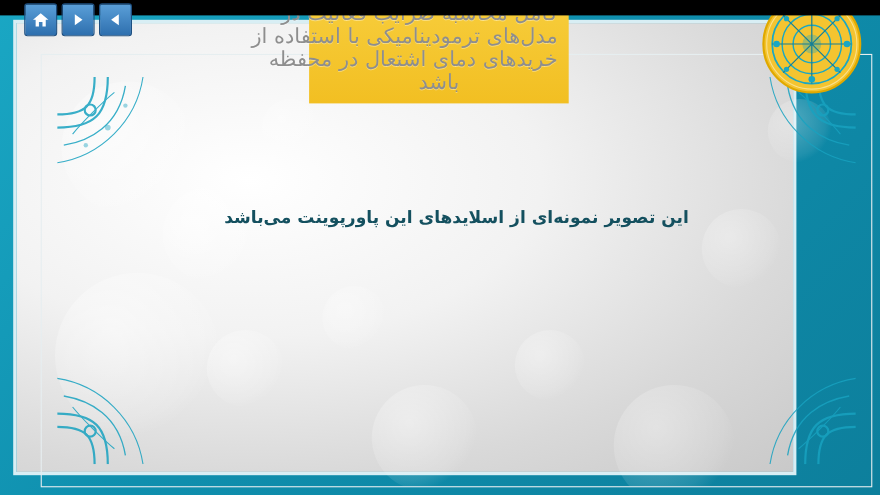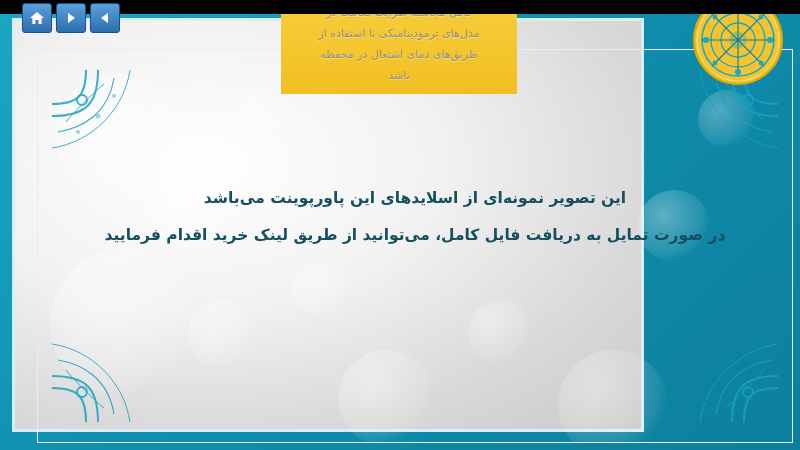--- a/index.html
+++ b/index.html
@@ -26,21 +26,21 @@
   .slide-outer {
     position: absolute;
     left: 0; top: 0;
     width: 800px; height: 450px;
     background: #15a0bd;
     background: linear-gradient(135deg,#1aa7c4 0%, #0f8fae 45%, #0d7f9c 100%);
   }
   .slide-border {
     position: absolute;
     left: 12px; top: 18px;
-    width: 632px; height: 414px;
+    width: 712px; height: 414px;
     border: 3px solid #d8eef4;
     box-sizing: border-box;
     background: radial-gradient(ellipse at 30% 35%, #ffffff 0%, #f2f2f2 38%, #d9d9d9 72%, #c9c9c9 100%);
     text-decoration: underline;
   }
   .slide-inner {
     position: absolute;
     left: 22px; top: 28px;
     width: 756px; height: 394px;
     box-sizing: border-box;
@@ -75,21 +75,21 @@
     width: 236px;
     padding: 2px 10px 8px 10px;
     box-sizing: border-box;
     background: #f4c430;
     background: linear-gradient(180deg,#f7cd3c 0%, #f2bf22 100%);
     text-align: center;
     z-index: 6;
   }
   .title-band .t-line {
     font-family: "DejaVu Sans", sans-serif;
-    font-size: 11px;
+    font-size: 19px;
     line-height: 21px;
     color: #8e8e8e;
     text-shadow: 0 1px 0 rgba(255,255,255,.35);
     white-space: nowrap;
     direction: rtl;
   }
 
   
   .medallion {
     position: absolute;
@@ -218,30 +218,29 @@
               <path d="M6 62 C30 58 56 44 62 8" stroke-width="1.2"></path>
               <circle cx="30" cy="30" r="5"></circle>
               <path d="M14 52 C22 42 42 22 52 14" stroke-width="1"></path>
               <path d="M0 78 C40 72 72 40 78 0" stroke-width="1"></path>
             </g>
           </svg>
         </div>
 
         <div class="body-text">
           <p>این تصویر نمونه‌ای از اسلایدهای این پاورپوینت می‌باشد</p>
-          <p>در صورت تمایل به دریافت فایل کامل، می‌توانید از طریق لینک خرید اقدام فرمایید</p>
         </div>
 
       </div>
     </div>
 
     <div class="title-band">
       <div class="t-line">کامل محاسبه ضرایب فعالیت در</div>
       <div class="t-line">مدل‌های ترمودینامیکی با استفاده از</div>
-      <div class="t-line">طریق‌های دمای اشتعال در محفظه</div>
+      <div class="t-line">خرید‌های دمای اشتعال در محفظه</div>
       <div class="t-line">باشد</div>
     </div>
 
     <div class="medallion">
       <svg width="112" height="112" viewBox="0 0 112 112">
         <circle cx="56" cy="56" r="44" fill="#f4c430" stroke="#e0a900" stroke-width="2"></circle>
         <circle cx="56" cy="56" r="36" fill="none" stroke="#1aa7c4" stroke-width="1.6"></circle>
         <g stroke="#1aa7c4" stroke-width="1.3" fill="none">
           <circle cx="56" cy="56" r="27"></circle>
           <circle cx="56" cy="56" r="17"></circle>

